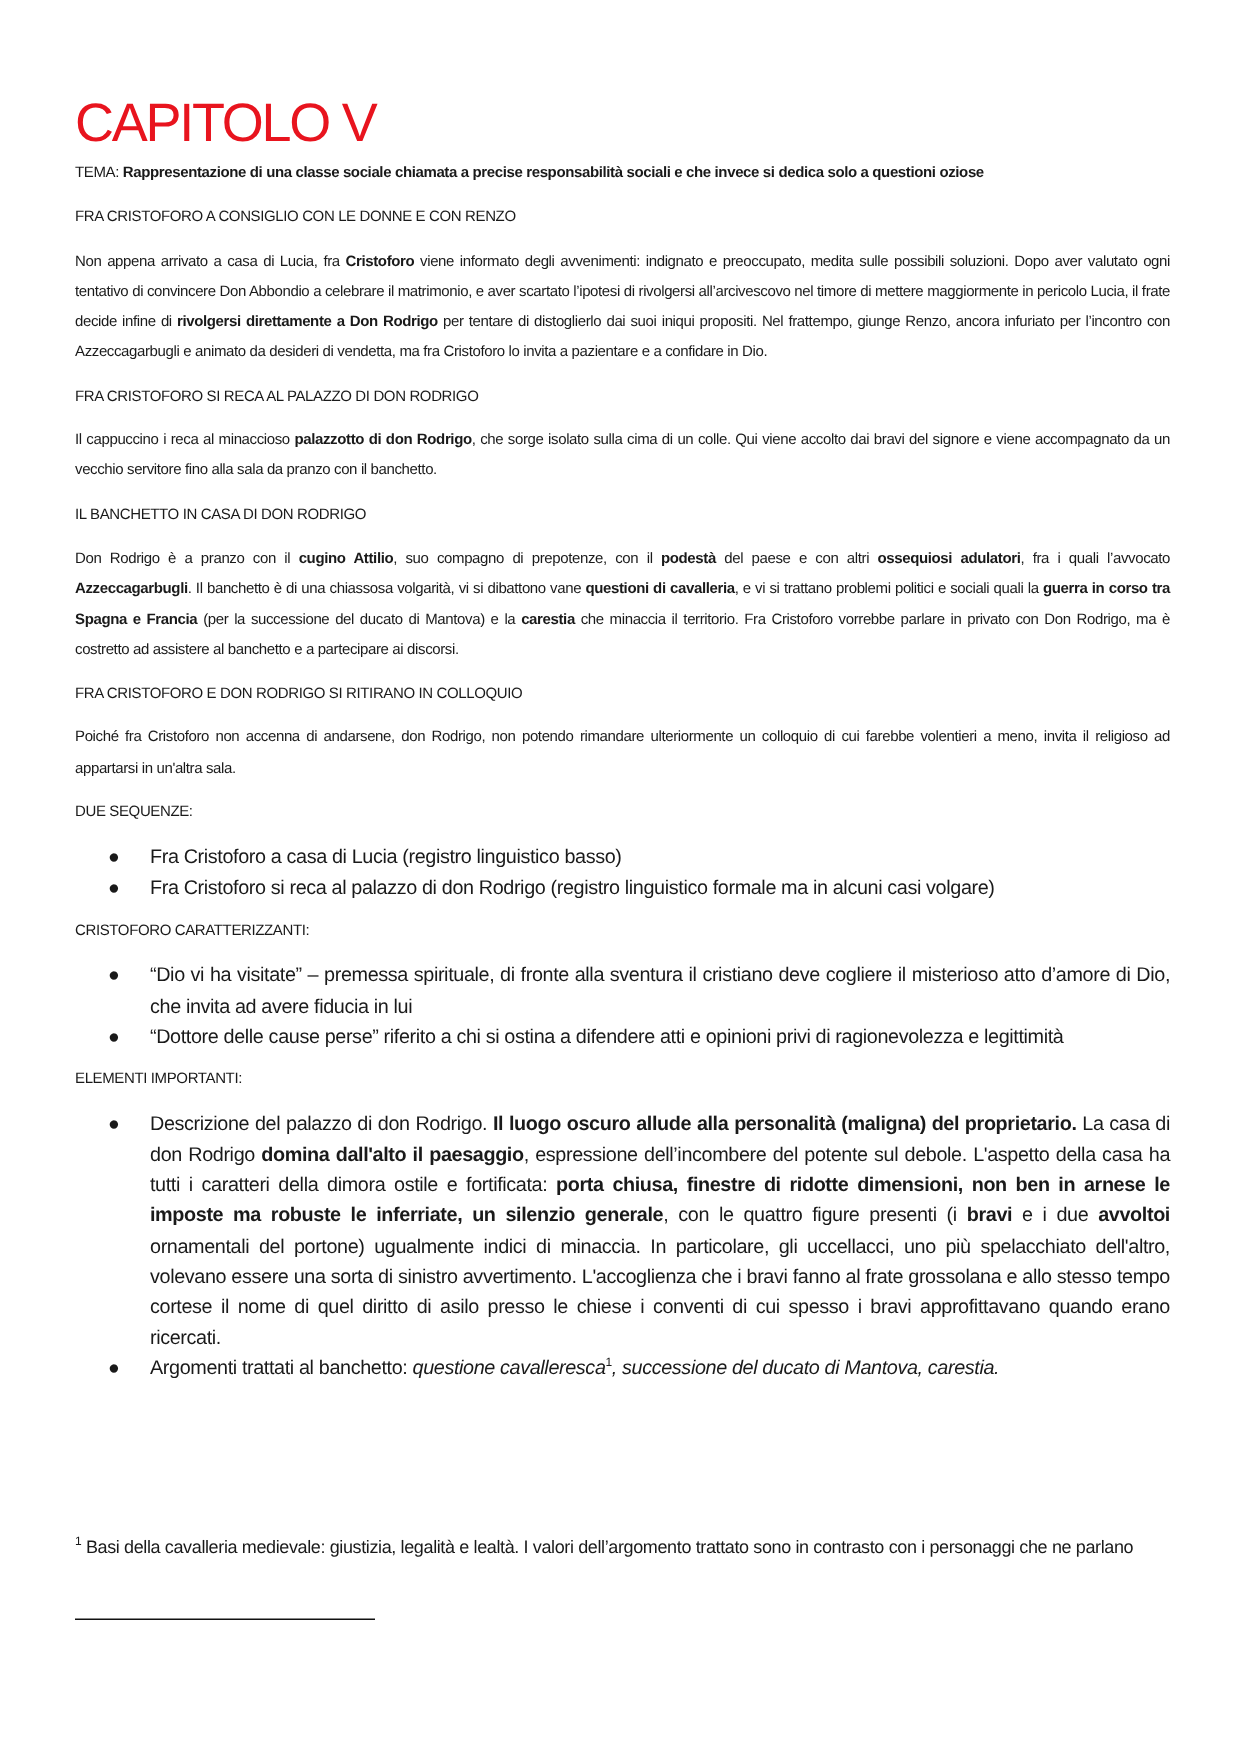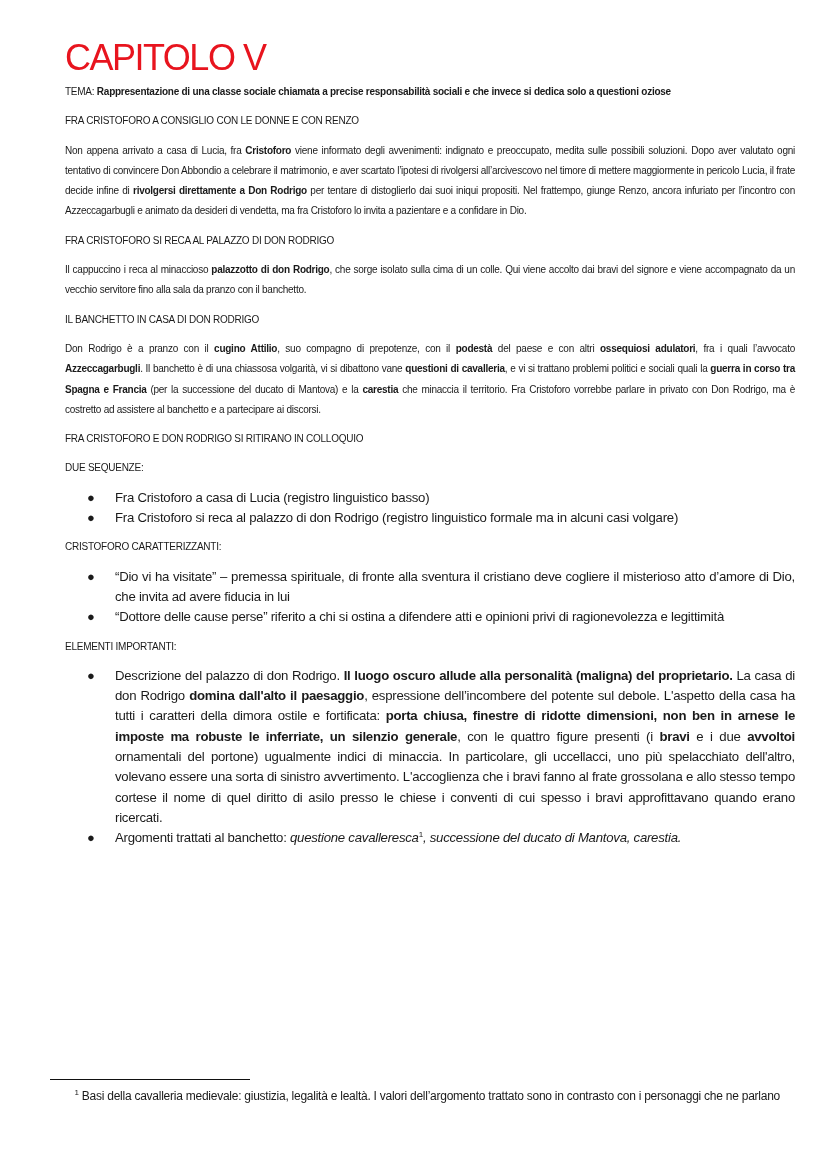--- a/index.html
+++ b/index.html
@@ -1,32 +1,32 @@
 <!DOCTYPE html>
 <html><head>
 <meta charset="utf-8">
 <style>
   html, body { margin: 0; padding: 0; background: #ffffff; }
   body { width: 828px; height: 1171px; position: relative; overflow: hidden;
          font-family: "Liberation Sans", sans-serif; color: #1a1a1a; }
-  .page { position: absolute; left: 50px; top: 36px; width: 730px; margin-left: 15px; }
+  .page { position: absolute; left: 50px; top: 60px; width: 730px; }
   .title { font-size: 36px; color: #e8141e; line-height: 44px; letter-spacing: -1.5px; margin: 0 0 2px 0; font-weight: normal; }
   p, .line { font-size: 10px; line-height: 20.3px; margin: 0; letter-spacing: -0.25px; }
   .justify { text-align: justify; }
   .tema { margin-bottom: 9px; }
   .heading { margin-bottom: 9px; }
   .para { margin-bottom: 9px; }
   b { font-weight: bold; }
   i { font-style: italic; }
   ul { list-style: none; margin: 0 0 9px 0; padding: 0; }
   ul li { position: relative; padding-left: 50px; font-size: 13.2px; line-height: 20.3px; letter-spacing: -0.25px; text-align: justify; }
   ul li .bullet { position: absolute; left: 22px; top: 0; font-size: 13px; }
   .elementi-list { margin-top: 3px; }
   .footnote-rule { position: absolute; left: 50px; top: 1079px; width: 200px; height: 0; border-top: 1.5px solid #111; }
-  .footnote { position: absolute; left: 50px; top: 1087px; width: 730px; font-size: 12px; line-height: 18px; letter-spacing: -0.25px; text-align: right; }
+  .footnote { position: absolute; left: 50px; top: 1022px; width: 730px; font-size: 12px; line-height: 18px; letter-spacing: -0.25px; }
   sup { font-size: 8px; line-height: 0; vertical-align: super; }
 </style>
 </head>
 <body>
 
 <div class="page">
   <h1 class="title">CAPITOLO V</h1>
 
   <p class="tema"><span>TEMA: </span><b>Rappresentazione di una classe sociale chiamata a precise responsabilità sociali e che invece si dedica solo a questioni oziose</b></p>
 
@@ -40,20 +40,21 @@
     <p class="para justify"><span>Il cappuccino i reca al minaccioso </span><b>palazzotto di don Rodrigo</b><span>, che sorge isolato sulla cima di un colle. Qui viene accolto dai bravi del signore e viene accompagnato da un vecchio servitore fino alla sala da pranzo con il banchetto.</span></p>
   </div>
 
   <div>
     <p class="heading">IL BANCHETTO IN CASA DI DON RODRIGO</p>
     <p class="para justify"><span>Don Rodrigo è a pranzo con il </span><b>cugino Attilio</b><span>, suo compagno di prepotenze, con il </span><b>podestà</b><span> del paese e con altri </span><b>ossequiosi adulatori</b><span>, fra i quali l’avvocato </span><b>Azzeccagarbugli</b><span>. Il banchetto è di una chiassosa volgarità, vi si dibattono vane </span><b>questioni di cavalleria</b><span>, e vi si trattano problemi politici e sociali quali la </span><b>guerra in corso tra Spagna e Francia</b><span> (per la successione del ducato di Mantova) e la </span><b>carestia</b><span> che minaccia il territorio. Fra Cristoforo vorrebbe parlare in privato con Don Rodrigo, ma è costretto ad assistere al banchetto e a partecipare ai discorsi.</span></p>
   </div>
 
   <div>
     <p class="heading">FRA CRISTOFORO E DON RODRIGO SI RITIRANO IN COLLOQUIO</p>
+    <p class="para justify"><span>Poiché fra Cristoforo non accenna di andarsene, don Rodrigo, non potendo rimandare ulteriormente un colloquio di cui farebbe volentieri a meno, invita il religioso ad appartarsi in un'altra sala.</span></p>
   </div>
 
   <div>
     <p class="heading">DUE SEQUENZE:</p>
     <ul>
       <li><span class="bullet">●</span><span>Fra Cristoforo a casa di Lucia (registro linguistico basso)</span></li>
       <li><span class="bullet">●</span><span>Fra Cristoforo si reca al palazzo di don Rodrigo (registro linguistico formale ma in alcuni casi volgare)</span></li>
     </ul>
   </div>
 

